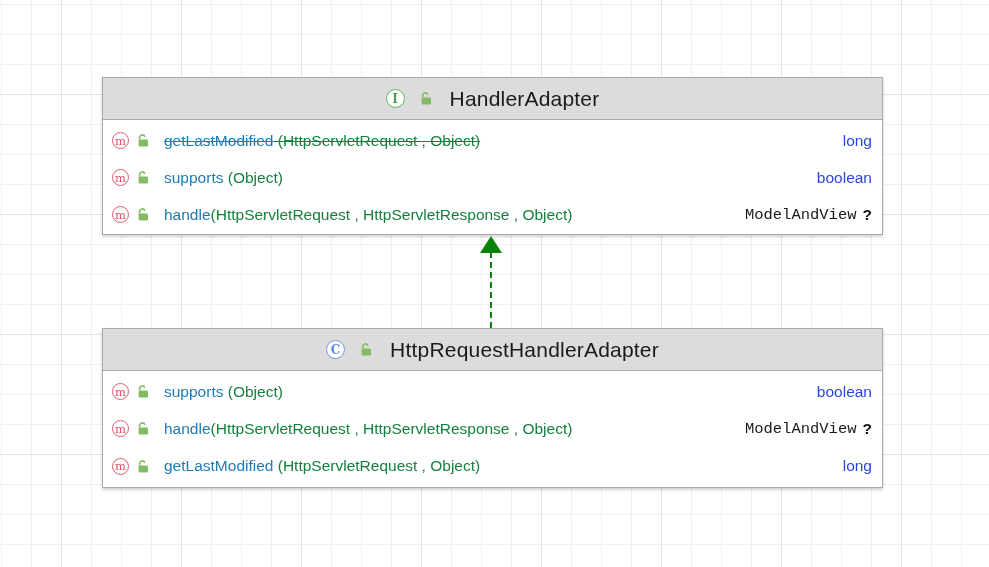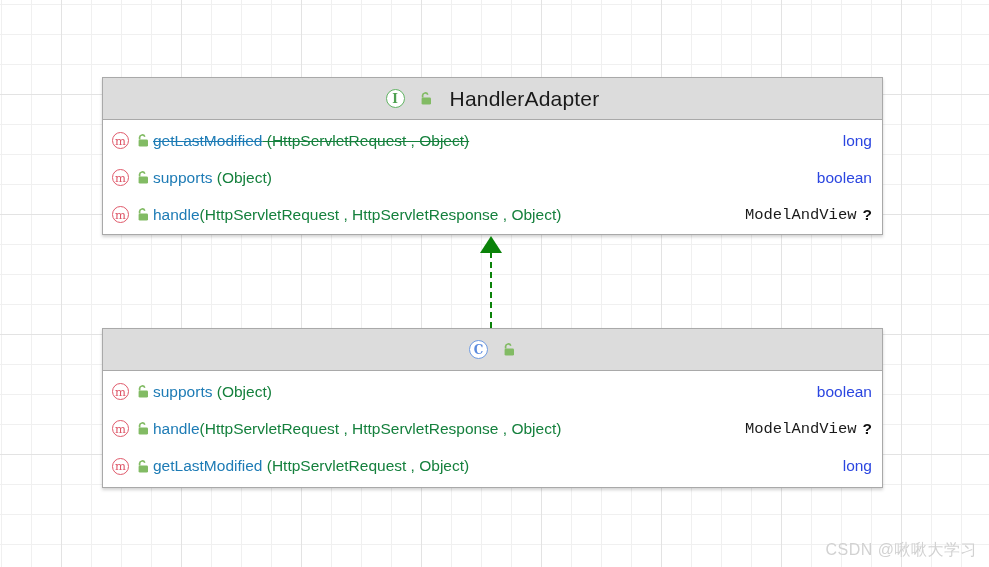--- a/index.html
+++ b/index.html
@@ -50,21 +50,21 @@
     display:inline-flex;align-items:center;justify-content:center;
     width:17px;height:17px;border-radius:50%;
     background:#fff;box-sizing:border-box;
     font-family:"DejaVu Serif", serif;
     flex:0 0 17px;
   }
   .icon-interface{border:1.5px solid #62b464;color:#4ea051;font-size:12px;font-weight:bold;width:19px;height:19px;flex-basis:19px;}
   .icon-class{border:1.5px solid #6f9be2;color:#5b8bde;font-size:12px;font-weight:bold;width:19px;height:19px;flex-basis:19px;}
   .icon-method{border:1.5px solid #e05a6b;color:#dd5365;font-size:11.5px;font-style:normal;}
   .lock-icon{margin-left:6px;flex:0 0 15px;}
-  .mname{color:#1d7bb5;margin-left:3px;white-space:pre;}
+  .mname{color:#1d7bb5;margin-left:14px;white-space:pre;}
   .mparams{color:#15803d;white-space:pre;}
   .strike{text-decoration:line-through;}
   .mret{margin-left:auto;white-space:pre;padding-left:24px;}
   .ret-kw{color:#2b46e0;}
   .ret-obj{color:#1a1a1a;font-family:Liberation Mono, monospace;}
   .qmark{color:#111;font-weight:bold;margin-left:6px;}
   .edge-line{
     position:absolute;left:490px;top:252px;height:76px;width:0;
     border-left:2px dashed #0a8209;
   }
@@ -131,20 +131,21 @@
   <div class="edge-arrowhead"></div>
   <div class="edge-line"></div>
 
   <div class="node node-2">
     <div class="node-header">
       <span class="circle-icon icon-class">C</span>
       <svg class="lock-icon" width="15" height="15" viewBox="0 0 15 15">
         <path d="M4.6 6.4 L4.6 4.4 A2.7 2.7 0 0 1 9.8 3.7" fill="none" stroke="#82bb64" stroke-width="1.7"></path>
         <rect x="3.6" y="6.4" width="9.4" height="7.2" rx="1.4" fill="#82bb64"></rect>
       </svg>
+      <span class="node-title">HttpRequestHandlerAdapter</span>
     </div>
     <div class="rows">
       <div class="row">
         <span class="circle-icon icon-method">m</span>
         <svg class="lock-icon" width="15" height="15" viewBox="0 0 15 15">
           <path d="M4.6 6.4 L4.6 4.4 A2.7 2.7 0 0 1 9.8 3.7" fill="none" stroke="#82bb64" stroke-width="1.7"></path>
           <rect x="3.6" y="6.4" width="9.4" height="7.2" rx="1.4" fill="#82bb64"></rect>
         </svg>
         <span class="mname">supports</span>
         <span class="mparams"> (Object)</span>
@@ -167,14 +168,13 @@
           <path d="M4.6 6.4 L4.6 4.4 A2.7 2.7 0 0 1 9.8 3.7" fill="none" stroke="#82bb64" stroke-width="1.7"></path>
           <rect x="3.6" y="6.4" width="9.4" height="7.2" rx="1.4" fill="#82bb64"></rect>
         </svg>
         <span class="mname">getLastModified</span>
         <span class="mparams"> (HttpServletRequest , Object)</span>
         <span class="mret ret-kw">long</span>
       </div>
     </div>
   </div>
 
-  <div class="watermark">CSDN @啾啾大学习</div>
 </div>
 
 </body></html>

